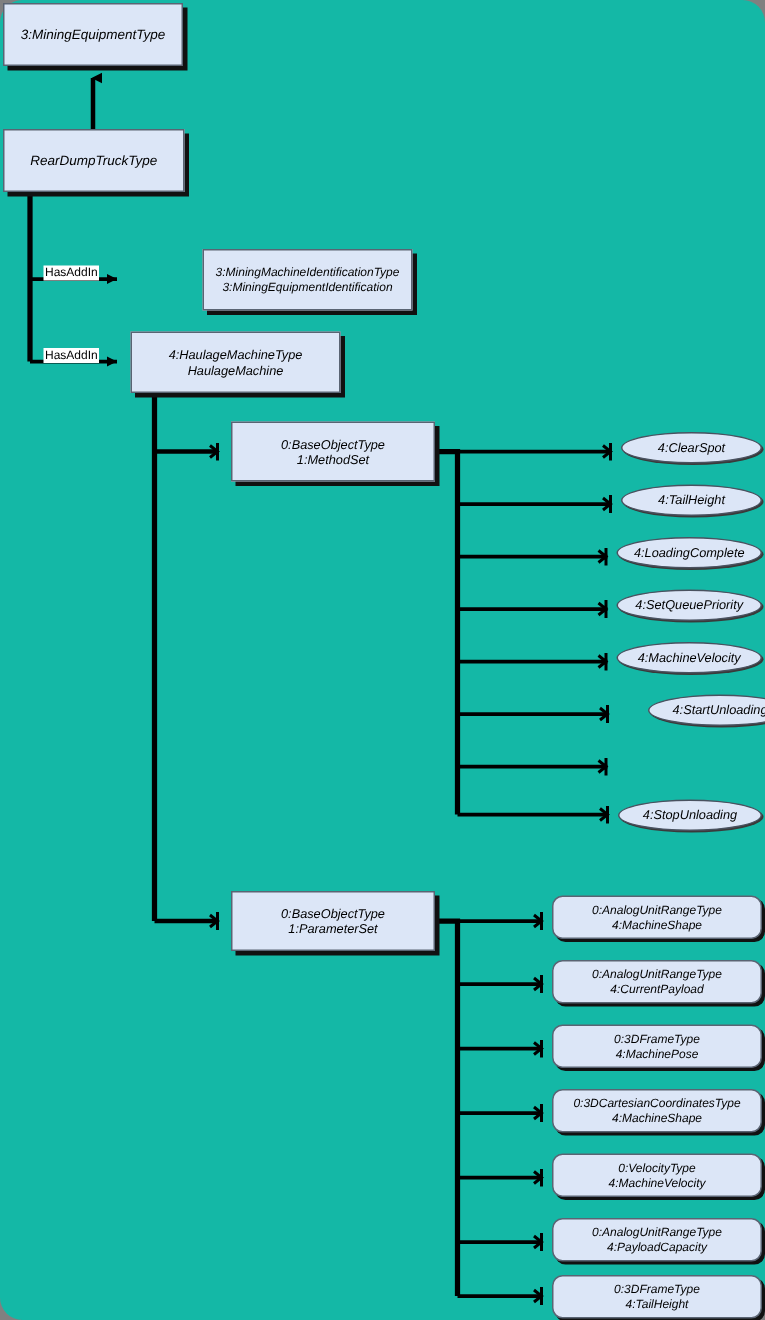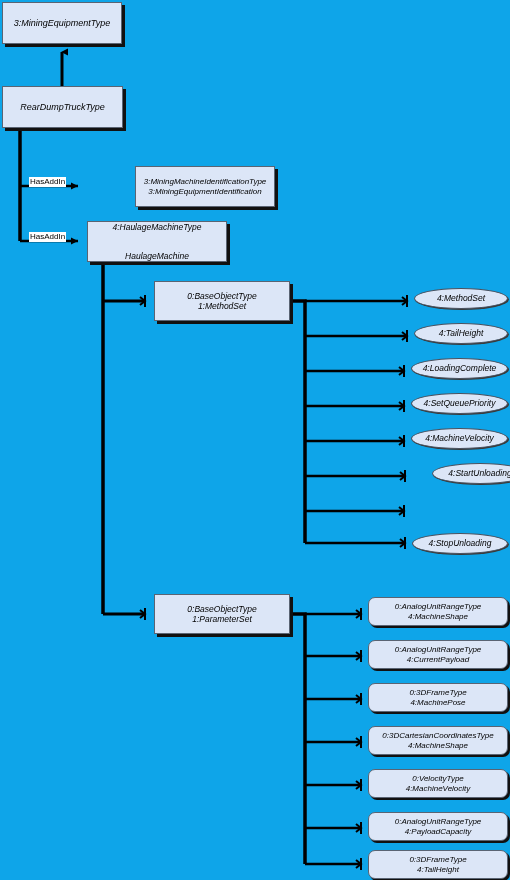--- a/index.html
+++ b/index.html
@@ -65,21 +65,21 @@
     font-size: 8px;
     line-height: 10px;
     padding: 0 1px;
     white-space: nowrap;
     font-family: "Liberation Sans", sans-serif;
   }
 </style>
 </head>
 <body>
 
-<div id="diagram" style="background: #0ea5e9;">
+<div id="diagram" style="background: #14b8a6; border-radius: 15px;">
 
   <svg class="edges" viewBox="0 0 510 880">
     <defs>
       <marker id="arrowR" markerWidth="8" markerHeight="8" refX="7" refY="4" orient="auto" markerUnits="userSpaceOnUse">
         <path d="M0,0.5 L7,4 L0,7.5 Z" fill="#000"></path>
       </marker>
       <marker id="triUp" markerWidth="9" markerHeight="9" refX="4.5" refY="1" orient="auto" markerUnits="userSpaceOnUse">
         <path d="M4.5,0 L8,7 L1,7 Z" fill="#000"></path>
       </marker>
       <marker id="compEnd" markerWidth="9" markerHeight="12" refX="8" refY="6" orient="auto" markerUnits="userSpaceOnUse">
@@ -133,37 +133,37 @@
 
   <div class="node" style="left: 2px; top: 86px; width: 121px; height: 42px; font-size: 9px;">
     <span class="ln type">RearDumpTruckType</span>
   </div>
 
   <div class="node" style="left: 87px; top: 166px; width: 140px; height: 41px; font-size: 8px; margin-left: 48px;">
     <span class="ln type">3:MiningMachineIdentificationType</span>
     <span class="ln">3:MiningEquipmentIdentification</span>
   </div>
 
-  <div class="node" style="left: 87px; top: 221px; width: 140px; height: 41px; font-size: 8.5px; justify-content: space-between;">
+  <div class="node" style="left: 87px; top: 221px; width: 140px; height: 41px; font-size: 8.5px;">
     <span class="ln type">4:HaulageMachineType</span>
     <span class="ln">HaulageMachine</span>
   </div>
 
   <div class="node" style="left: 154px; top: 281px; width: 136px; height: 40px; font-size: 8.5px;">
     <span class="ln type">0:BaseObjectType</span>
     <span class="ln">1:MethodSet</span>
   </div>
 
   <div class="node" style="left: 154px; top: 594px; width: 136px; height: 40px; font-size: 8.5px;">
     <span class="ln type">0:BaseObjectType</span>
     <span class="ln">1:ParameterSet</span>
   </div>
 
   <div class="node ellipse" style="left: 414px; top: 288px; width: 94px; height: 21px; font-size: 8.5px;">
-    <span class="ln">4:MethodSet</span>
+    <span class="ln">4:ClearSpot</span>
   </div>
   <div class="node ellipse" style="left: 414px; top: 323px; width: 94px; height: 21px; font-size: 8.5px;">
     <span class="ln">4:TailHeight</span>
   </div>
   <div class="node ellipse" style="left: 411px; top: 358px; width: 97px; height: 21px; font-size: 8.5px;">
     <span class="ln">4:LoadingComplete</span>
   </div>
   <div class="node ellipse" style="left: 411px; top: 393px; width: 97px; height: 21px; font-size: 8.5px;">
     <span class="ln">4:SetQueuePriority</span>
   </div>

